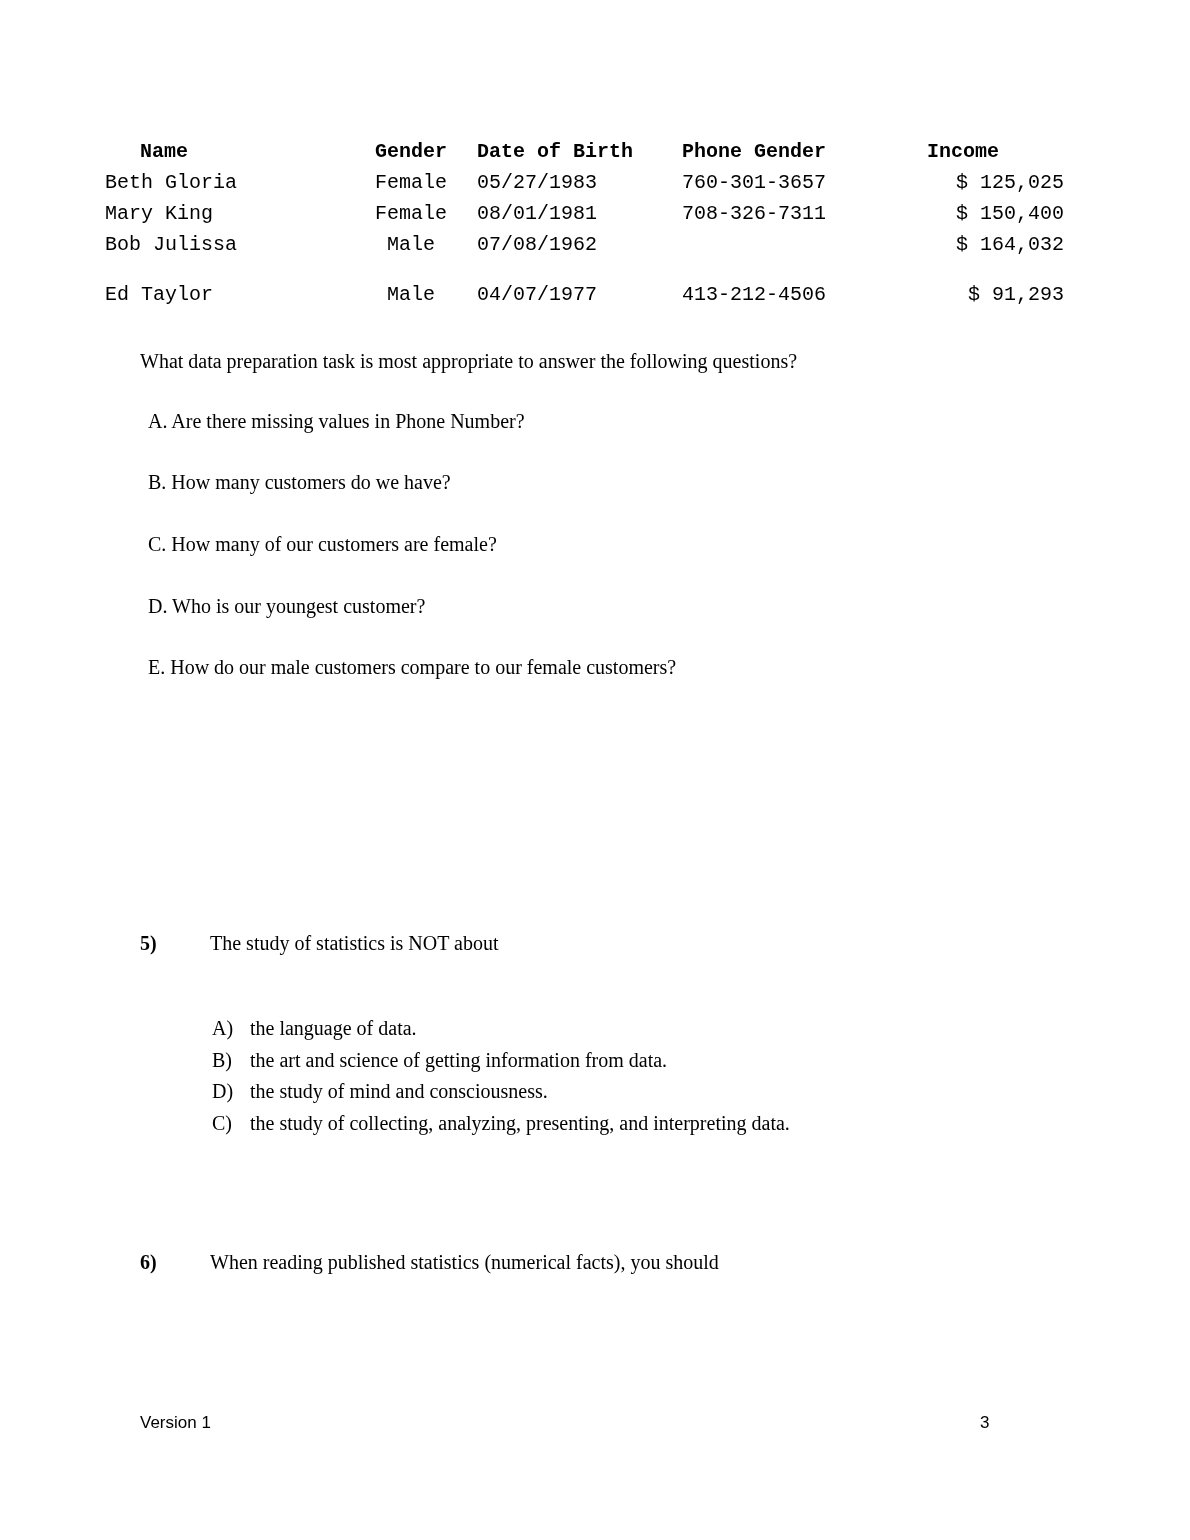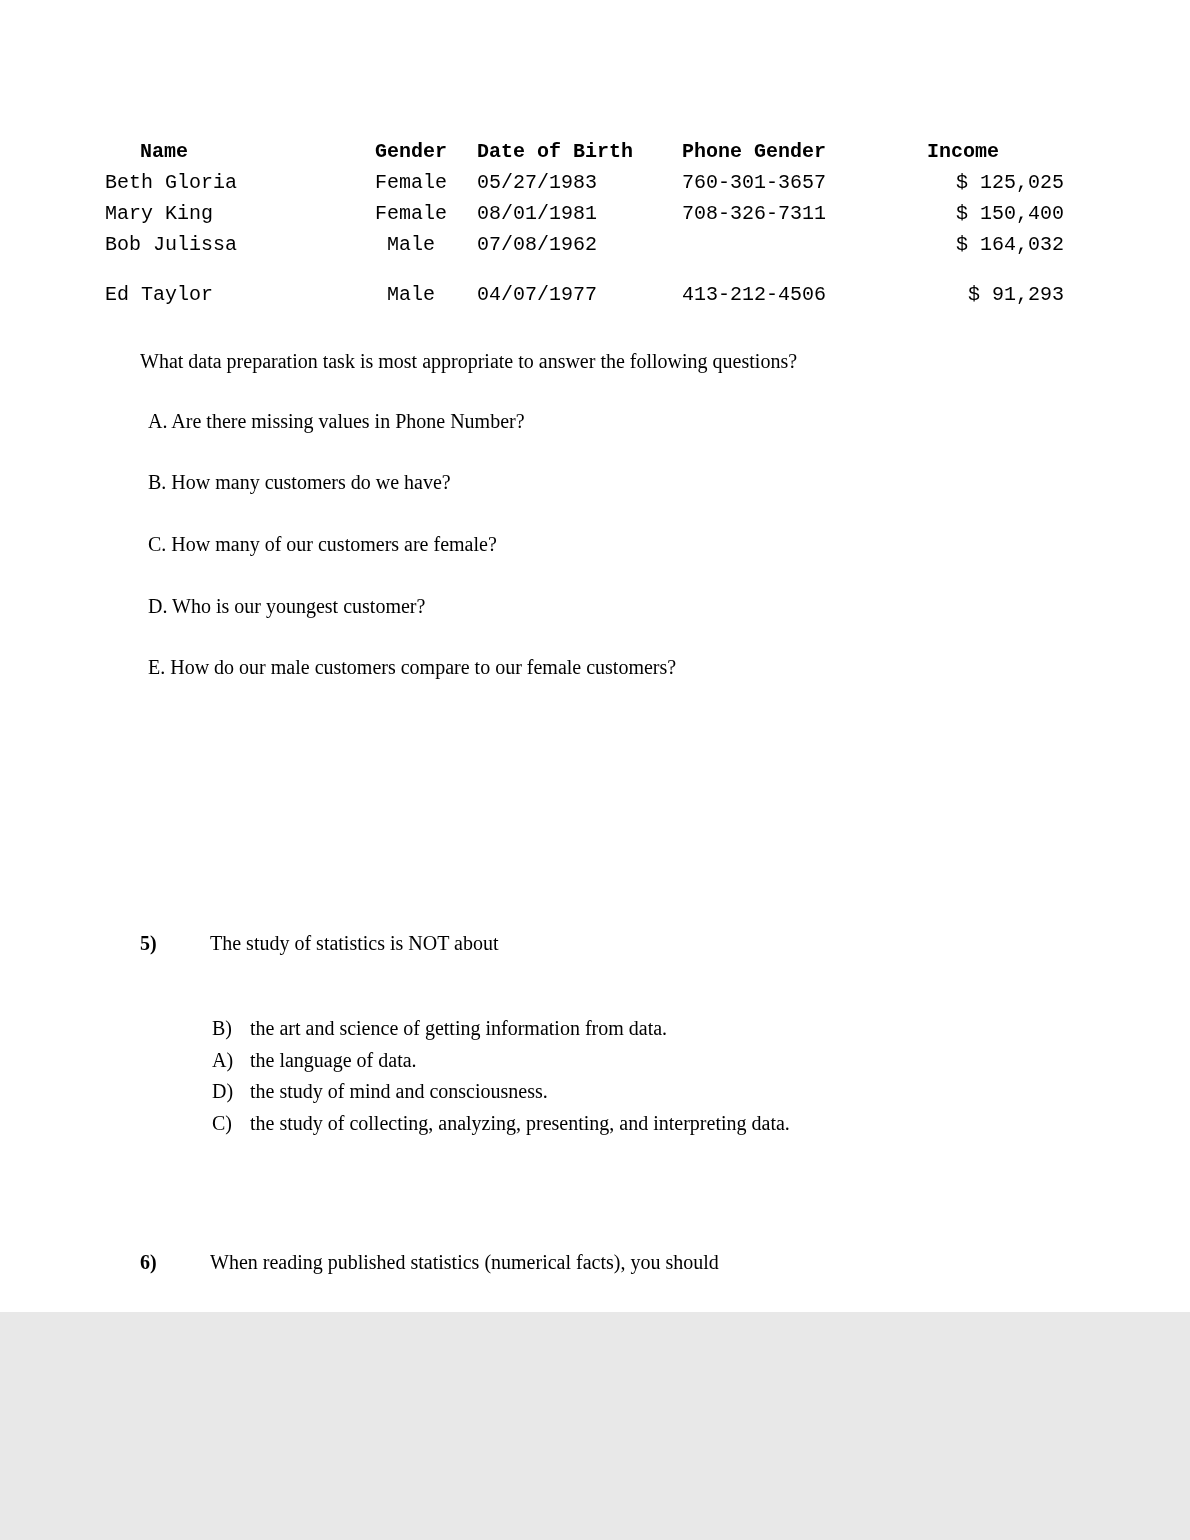--- a/index.html
+++ b/index.html
@@ -1,20 +1,20 @@
 <!DOCTYPE html>
 <html><head>
 <meta charset="utf-8">
 <style>
   * { box-sizing: border-box; }
   html, body { margin: 0; padding: 0; background: #e8e8e8; }
   .page {
     position: relative;
     width: 1190px;
-    height: 1312px;
+    height: 1540px;
     margin: 0 auto;
     background: #ffffff;
     font-family: "Liberation Serif", serif;
     color: #000000;
     overflow: hidden;
   }
 
   
   .data-table {
     position: absolute;
@@ -129,22 +129,22 @@
   <div class="q-option" style="left:148px; top:471px;">B. How many customers do we have?</div>
   <div class="q-option" style="left:148px; top:533px;">C. How many of our customers are female?</div>
   <div class="q-option" style="left:148px; top:595px;">D. Who is our youngest customer?</div>
   <div class="q-option" style="left:148px; top:656px;">E. How do our male customers compare to our female customers?</div>
 
   <div class="q-line" style="left:140px; top:932px;">
     <span class="q-num">5)</span><span>The study of statistics is NOT about</span>
   </div>
 
   <div class="mc-options" style="left:212px; top:1013px;">
+    <div><span class="mc-label">A)</span><span>the language of data.</span></div>
     <div><span class="mc-label">B)</span><span>the art and science of getting information from data.</span></div>
-    <div><span class="mc-label">A)</span><span>the language of data.</span></div>
     <div><span class="mc-label">D)</span><span>the study of mind and consciousness.</span></div>
     <div><span class="mc-label">C)</span><span>the study of collecting, analyzing, presenting, and interpreting data.</span></div>
   </div>
 
   <div class="q-line" style="left:140px; top:1251px;">
     <span class="q-num">6)</span><span>When reading published statistics (numerical facts), you should</span>
   </div>
 
   <div class="footer-text" style="left:140px;">Version 1</div>
   <div class="footer-text" style="left:980px;">3</div>

